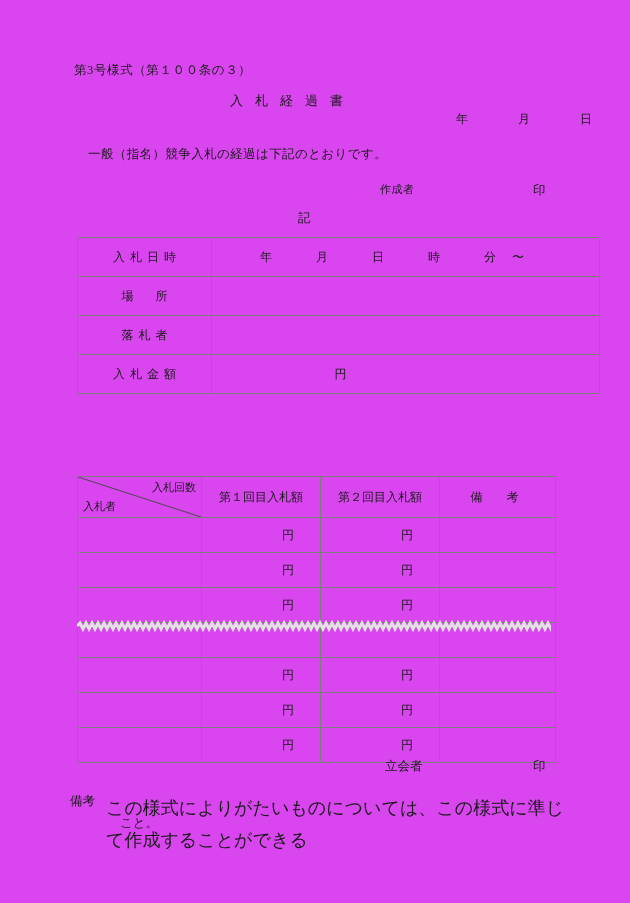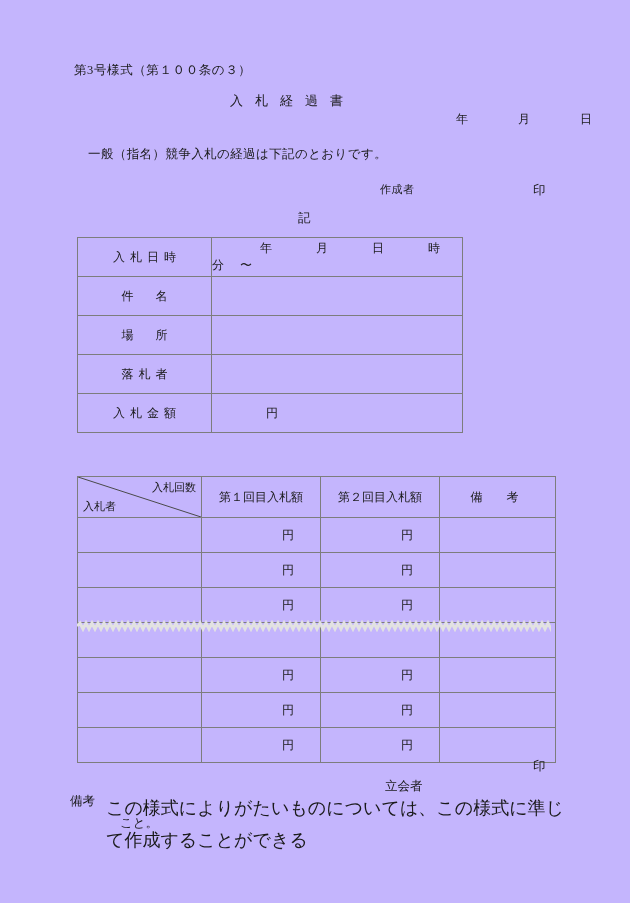--- a/index.html
+++ b/index.html
@@ -12,21 +12,21 @@
     height: 903px;
     position: relative;
     font-family: "Liberation Serif", "DejaVu Serif", serif;
     color: #1a1a1a;
     overflow: hidden;
   }
 
   .page {
     position: absolute;
     inset: 0;
-    background: #c4b5fd;
+    background: #d946ef;
   }
 
   
   .abs { position: absolute; white-space: nowrap; }
 
   
   #form-code {
     left: 74px; top: 62px;
     font-size: 12.5px;
     letter-spacing: 0.6px;
@@ -68,21 +68,21 @@
   }
   .tbl td {
     border: 1px solid #7d7d7d;
     font-size: 12px;
     padding: 0;
     vertical-align: middle;
   }
 
   #table-summary {
     left: 77px; top: 237px;
-    width: 386px;
+    width: 523px;
   }
   #table-summary td.lbl {
     width: 133px;
     height: 38px;
     text-align: center;
     letter-spacing: 5px;
     text-indent: 5px;
   }
   #table-summary td.val {
     height: 38px;
@@ -188,21 +188,21 @@
     position: absolute;
     left: 77px;
     top: 620px;
     width: 474px;
     height: 12px;
     pointer-events: none;
   }
 
   
   #witness-label {
-    left: 385px; top: 778px;
+    left: 385px; top: 758px;
     font-size: 12.5px;
   }
   #witness-seal {
     left: 533px; top: 758px;
     font-size: 12.5px;
   }
   #remark-head {
     left: 70px; top: 793px;
     font-size: 12.5px;
     font-family: Liberation Serif, serif;
@@ -240,24 +240,20 @@
 
   <table class="tbl" id="table-summary">
     <tbody>
       <tr>
         <td class="lbl">入札日時</td>
         <td class="val">
           <span class="date-cells">年　月　日　時　分〜</span>
         </td>
       </tr>
 
-      <tr>
-        <td class="lbl">件　名</td>
-        <td class="val"></td>
-      </tr>
 
       <tr>
         <td class="lbl">場　所</td>
         <td class="val"></td>
       </tr>
 
       <tr>
         <td class="lbl">落札者</td>
         <td class="val"></td>
       </tr>

